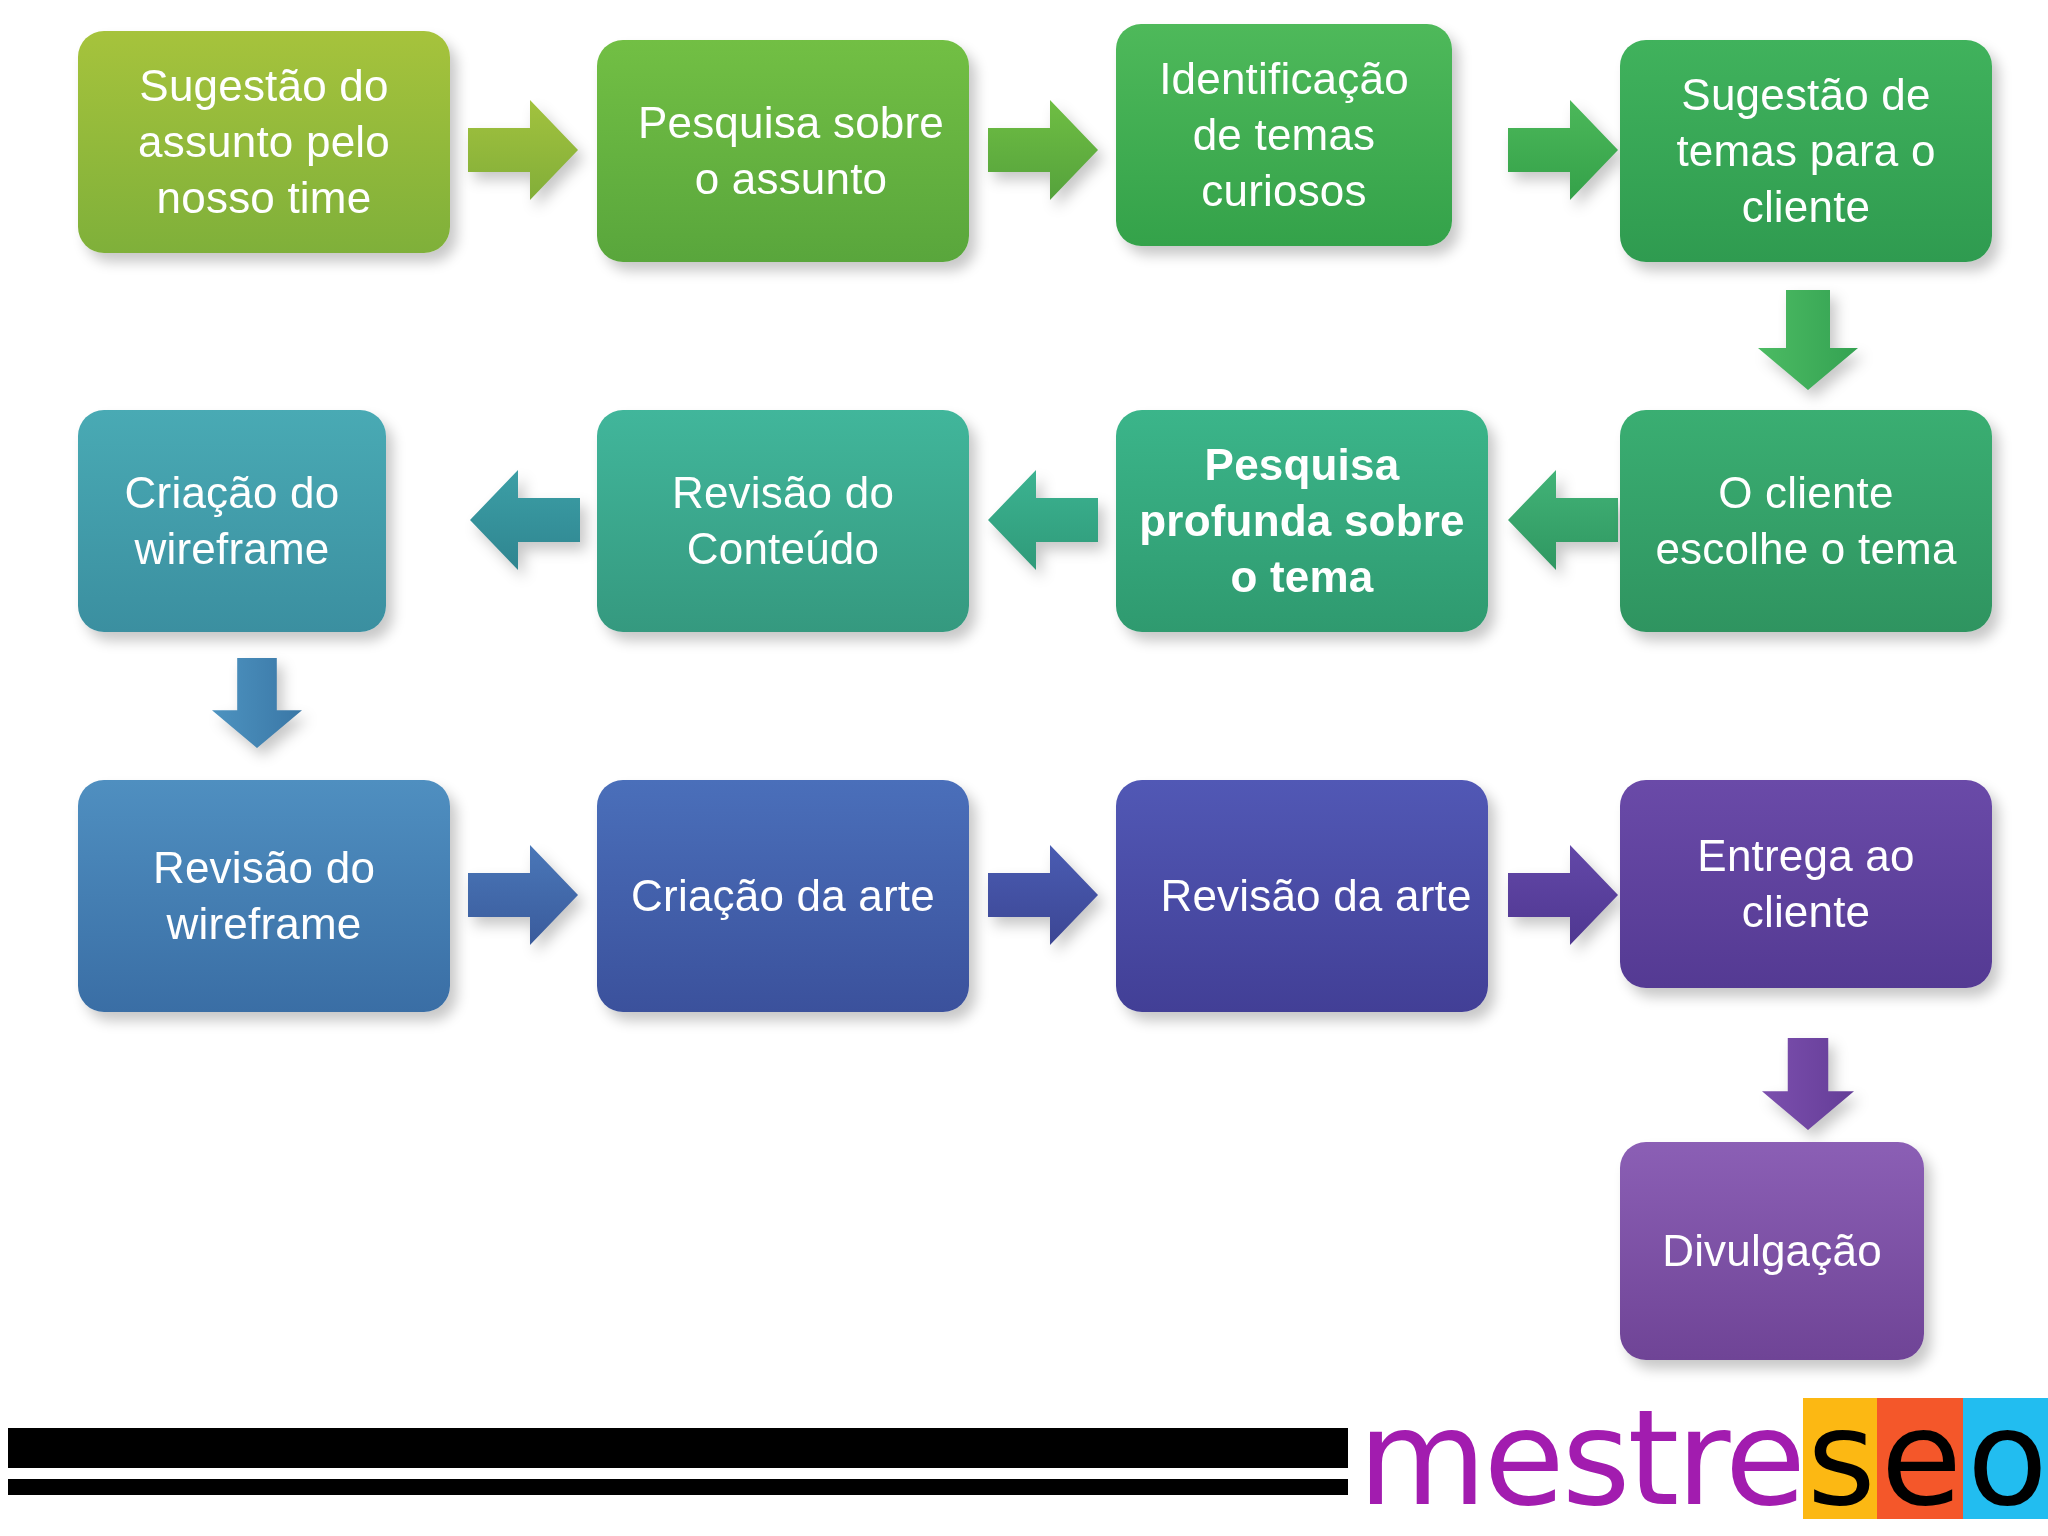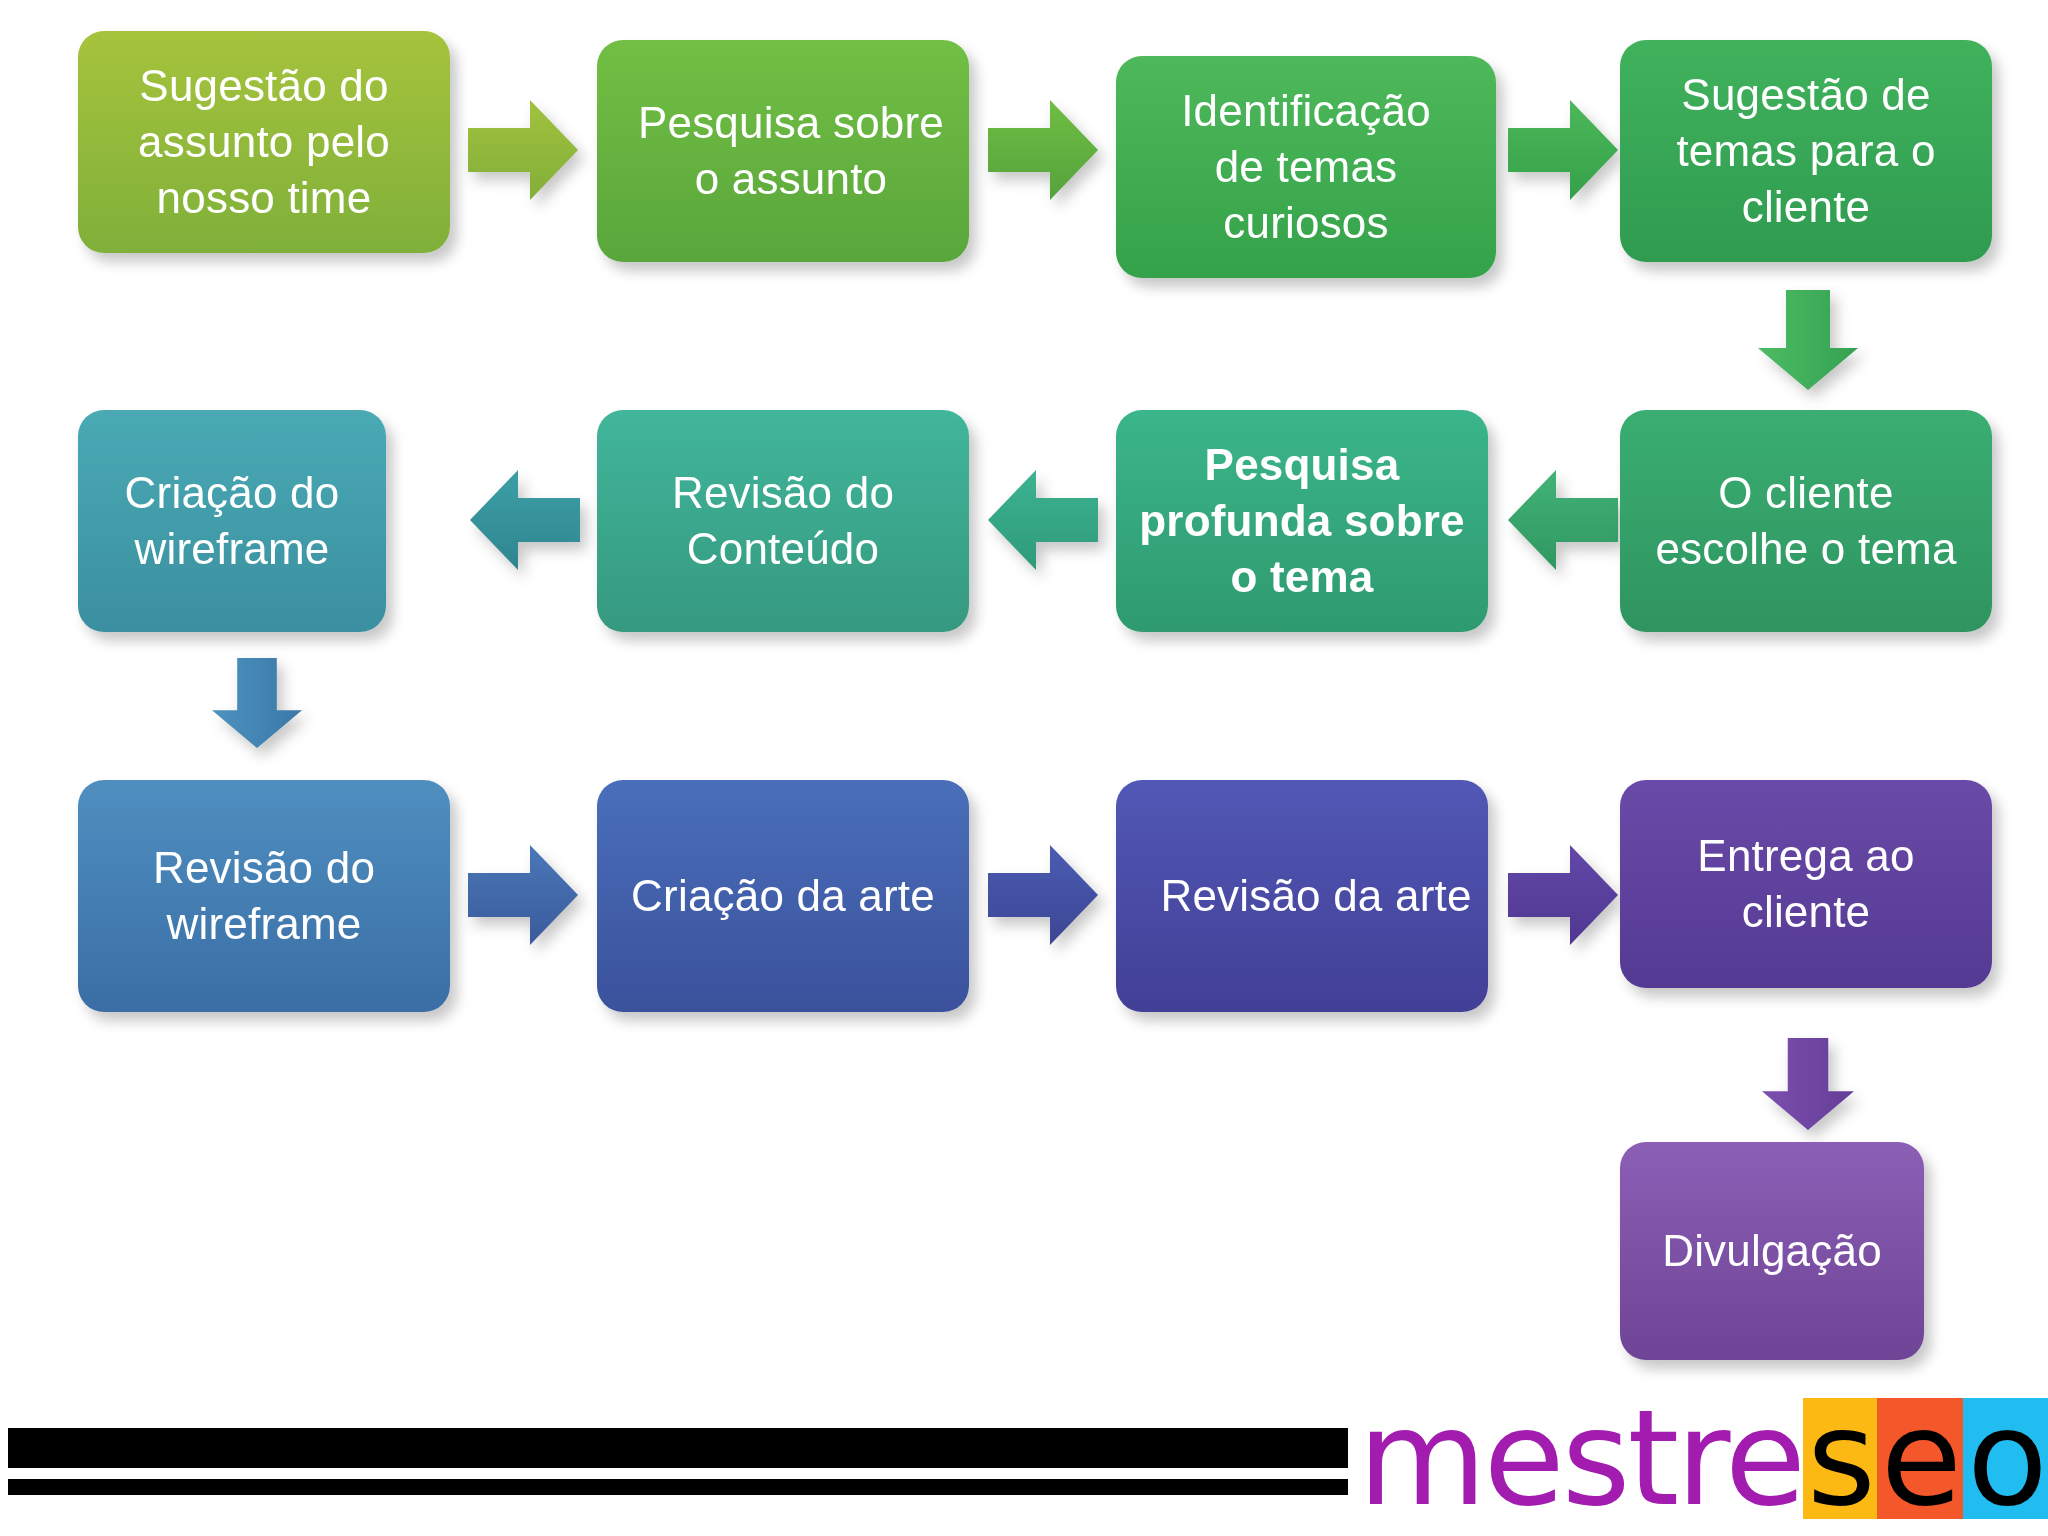--- a/index.html
+++ b/index.html
@@ -110,21 +110,21 @@
       <defs>
           <linearGradient id="ga2" x1="0" y1="0" x2="0" y2="1">
         <stop offset="0%" stop-color="#6fbe43"></stop>
             <stop offset="100%" stop-color="#55a23c"></stop>
       </linearGradient>
         </defs>
       <path d="M0,28 L62,28 L62,0 L110,50 L62,100 L62,72 L0,72 Z" fill="url(#ga2)"></path>
     </svg>
   </div>
 
-  <div class="node" style="left: 1116px; top: 56px; width: 380px; height: 222px; background: linear-gradient(rgb(78, 185, 90) 0%, rgb(52, 162, 74) 100%);">
+  <div class="node" style="left: 1116px; top: 24px; width: 336px; height: 222px; background: linear-gradient(rgb(78, 185, 90) 0%, rgb(52, 162, 74) 100%); border-radius: 25px;">
     <span class="label">Identificação
 de temas
 curiosos</span>
   </div>
 
   <div class="arrow" style="left:1508px; top:100px; width:110px; height:100px;">
     <svg viewBox="0 0 110 100" preserveAspectRatio="none">
       <defs>
           <linearGradient id="ga3" x1="0" y1="0" x2="0" y2="1">
         <stop offset="0%" stop-color="#4cb85a"></stop>

